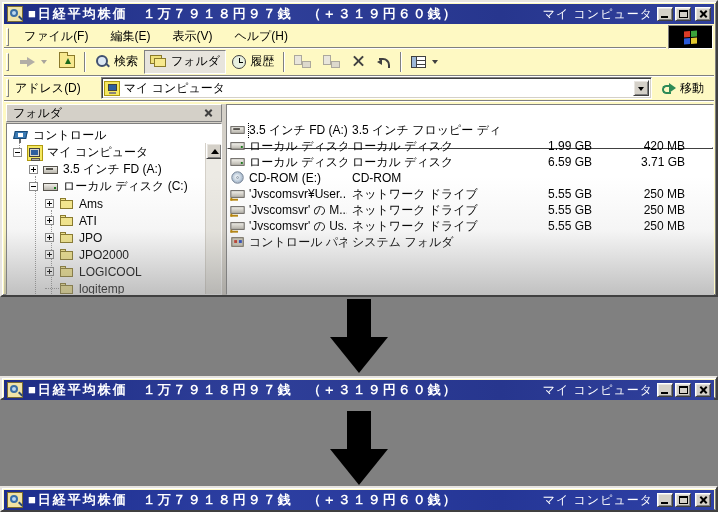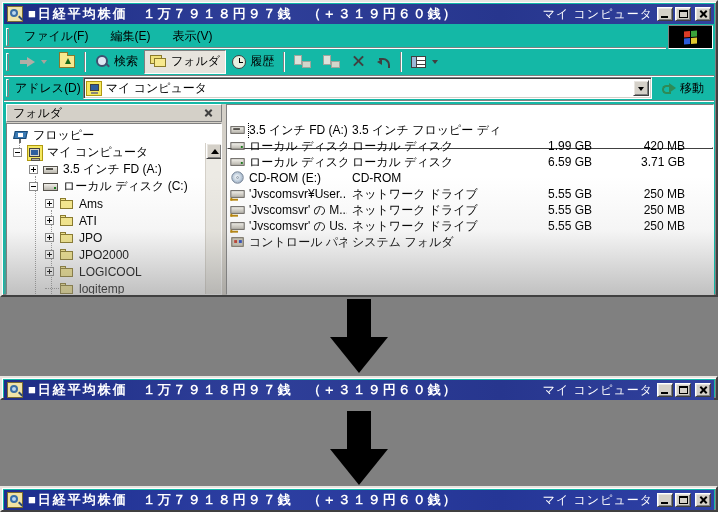--- a/index.html
+++ b/index.html
@@ -5,21 +5,21 @@
   * { box-sizing: border-box; margin: 0; padding: 0; }
   html,body { width:718px; height:512px; }
   body {
     position: relative; overflow: hidden;
     background: #808080;
     font-family: "Liberation Sans", "DejaVu Sans", sans-serif;
     font-size: 12px; color:#000;
   }
   
   .frame-out {
-    background:#14b8a6;
+    background:#fef9c3;
     border:2px solid;
     border-color:#e8e5e0 #404040 #404040 #e8e5e0;
     box-shadow: inset 1px 1px 0 #ffffff, inset -1px -1px 0 #808080;
   }
   .btn-out {
     background:#d4d0c8;
     border:1px solid; border-color:#ffffff #404040 #404040 #ffffff;
     box-shadow: inset 1px 1px 0 #e8e5e0, inset -1px -1px 0 #808080;
   }
   .sunken {
@@ -96,21 +96,21 @@
   .i-undo { position:relative; width:14px; height:12px; }
   .i-undo:before { content:""; position:absolute; left:2px; top:2px; width:9px; height:8px; border:2px solid #404040; border-bottom:none; border-left:none; border-radius:0 7px 0 0; }
   .i-undo:after { content:""; position:absolute; left:0; top:3px; width:0; height:0; border-top:3px solid transparent; border-bottom:3px solid transparent; border-right:5px solid #404040; }
   .i-views { position:relative; width:15px; height:12px; border:1px solid #404040; background:
      linear-gradient(#fff,#fff); }
   .i-views:before { content:""; position:absolute; left:0; top:0; bottom:0; width:4px; background:#9db8d8; border-right:1px solid #404040; }
   .i-views:after { content:""; position:absolute; left:5px; right:0; top:3px; height:1px; background:#404040; box-shadow:0 4px 0 #404040; }
 
   
   .addressbar { position:absolute; left:2px; top:74px; right:2px; height:25px; display:flex; align-items:center; border-bottom:1px solid #808080; box-shadow:0 1px 0 #ffffff; }
-  .addr-label { margin:0 2px 0 2px; white-space:nowrap; }
+  .addr-label { margin:0 20px 0 2px; white-space:nowrap; }
   .combo { flex:1; height:22px; display:flex; align-items:center; padding:1px 2px; position:relative; }
   .combo .drop { position:absolute; right:2px; top:2px; bottom:2px; width:16px; }
   .combo .drop .caret { margin:0 auto; border-top-color:#000; }
   .combo-label { margin-left:4px; white-space:nowrap; }
   .i-mycomp { position:relative; width:16px; height:15px; background:#f5e860; border:1px solid #b09a10; flex:0 0 auto; }
   .i-mycomp .scr { position:absolute; left:3px; top:2px; width:9px; height:7px; background:#2f5f9e; border:1px solid #404040; }
   .i-mycomp .base { position:absolute; left:4px; bottom:1px; width:7px; height:2px; background:#8a857a; }
   .go-btn { display:flex; align-items:center; gap:4px; padding:2px 6px; margin:0 4px; height:22px; white-space:nowrap; }
   .i-go { position:relative; width:14px; height:12px; }
   .i-go:before { content:""; position:absolute; left:0; top:3px; width:7px; height:5px; border:2px solid #2e8b57; border-right:none; border-radius:5px 0 0 5px; }
@@ -222,20 +222,21 @@
           <div class="g-x2"></div>
         </div>
     </div>
   </div>
 
   <div class="menubar">
     <div class="grip"></div>
     <div class="menu-item">ファイル(F)</div>
     <div class="menu-item">編集(E)</div>
     <div class="menu-item">表示(V)</div>
+    <div class="menu-item">ヘルプ(H)</div>
   </div>
   <div class="throbber">
     <div class="flag">
         <i class="q1"></i>
         <i class="q2"></i>
         <i class="q3"></i>
         <i class="q4"></i>
       </div>
   </div>
 
@@ -324,21 +325,21 @@
           <div class="guide" style="left:12px; top:18px; height:12px;"></div>
           <div class="guide" style="left:28px; top:52px; height:220px;"></div>
           <div class="guide" style="left:44px; top:86px; height:186px;"></div>
 
           <div class="titem lvl0">
             <span class="icon16 i-desktop">
                 <span class="top"></span>
                 <span class="doc"></span>
                 <span class="leg"></span>
               </span>
-            <span class="tlabel">フロッピー</span>
+            <span class="tlabel">コントロール</span>
           </div>
           <div class="titem lvl1">
             <span class="expander">
                 <i class="h"></i>
               </span>
             <span class="icon16 i-comp i-mycomp-tree hl">
                 <span class="scr"></span>
                 <span class="base"></span>
               </span>
             <span class="tlabel">マイ コンピュータ</span>

